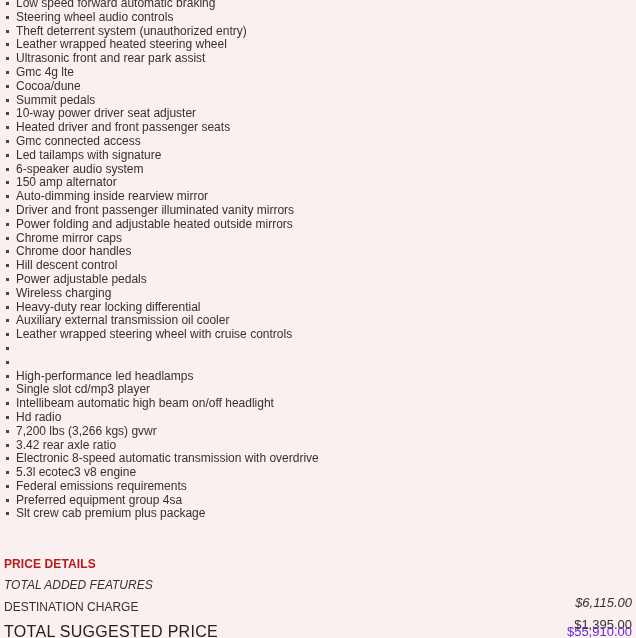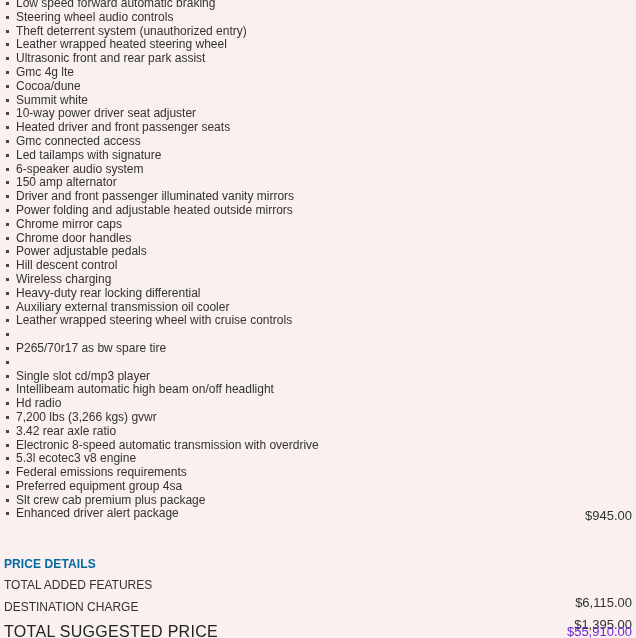--- a/index.html
+++ b/index.html
@@ -53,21 +53,21 @@
       left: 0;
       top: 556px;
       width: 636px;
     }
     .pd-title {
       position: absolute;
       left: 4px;
       top: 1px;
       font-size: 12px;
       font-weight: bold;
-      color: #0369a1;
+      color: #b91c1c;
       letter-spacing: 0.1px;
     }
     .pd-row {
       position: absolute;
       left: 0;
       width: 636px;
       height: 18px;
       font-size: 12px;
     }
     .pd-label {
@@ -128,21 +128,21 @@
     <span class="feature-label">Gmc 4g lte</span>
     <span class="feature-price"></span>
   </div>
     <div class="feature-row">
     <span class="bullet"></span>
     <span class="feature-label">Cocoa/dune</span>
     <span class="feature-price"></span>
   </div>
     <div class="feature-row">
     <span class="bullet"></span>
-    <span class="feature-label">Summit white</span>
+    <span class="feature-label">Summit pedals</span>
     <span class="feature-price"></span>
   </div>
     <div class="feature-row">
     <span class="bullet"></span>
     <span class="feature-label">10-way power driver seat adjuster</span>
     <span class="feature-price"></span>
   </div>
     <div class="feature-row">
     <span class="bullet"></span>
     <span class="feature-label">Heated driver and front passenger seats</span>
@@ -163,50 +163,55 @@
     <span class="feature-label">6-speaker audio system</span>
     <span class="feature-price"></span>
   </div>
     <div class="feature-row">
     <span class="bullet"></span>
     <span class="feature-label">150 amp alternator</span>
     <span class="feature-price"></span>
   </div>
     <div class="feature-row">
     <span class="bullet"></span>
+    <span class="feature-label">Auto-dimming inside rearview mirror</span>
+    <span class="feature-price"></span>
+  </div>
+    <div class="feature-row">
+    <span class="bullet"></span>
     <span class="feature-label">Driver and front passenger illuminated vanity mirrors</span>
     <span class="feature-price"></span>
   </div>
     <div class="feature-row">
     <span class="bullet"></span>
     <span class="feature-label">Power folding and adjustable heated outside mirrors</span>
     <span class="feature-price"></span>
   </div>
     <div class="feature-row">
     <span class="bullet"></span>
     <span class="feature-label">Chrome mirror caps</span>
     <span class="feature-price"></span>
   </div>
     <div class="feature-row">
     <span class="bullet"></span>
     <span class="feature-label">Chrome door handles</span>
     <span class="feature-price"></span>
   </div>
     <div class="feature-row">
     <span class="bullet"></span>
+    <span class="feature-label">Hill descent control</span>
+    <span class="feature-price"></span>
+  </div>
+    <div class="feature-row">
+    <span class="bullet"></span>
     <span class="feature-label">Power adjustable pedals</span>
     <span class="feature-price"></span>
   </div>
     <div class="feature-row">
     <span class="bullet"></span>
-    <span class="feature-label">Hill descent control</span>
-    <span class="feature-price"></span>
-  </div>
-    <div class="feature-row">
-    <span class="bullet"></span>
     <span class="feature-label">Wireless charging</span>
     <span class="feature-price"></span>
   </div>
     <div class="feature-row">
     <span class="bullet"></span>
     <span class="feature-label">Heavy-duty rear locking differential</span>
     <span class="feature-price"></span>
   </div>
     <div class="feature-row">
     <span class="bullet"></span>
@@ -217,25 +222,25 @@
     <span class="bullet"></span>
     <span class="feature-label">Leather wrapped steering wheel with cruise controls</span>
     <span class="feature-price"></span>
   </div>
     <div class="feature-row">
     <span class="bullet"></span>
     <span class="feature-price"></span>
   </div>
     <div class="feature-row">
     <span class="bullet"></span>
-    <span class="feature-label">P265/70r17 as bw spare tire</span>
-    <span class="feature-price"></span>
-  </div>
-    <div class="feature-row">
-    <span class="bullet"></span>
+    <span class="feature-price"></span>
+  </div>
+    <div class="feature-row">
+    <span class="bullet"></span>
+    <span class="feature-label">High-performance led headlamps</span>
     <span class="feature-price"></span>
   </div>
     <div class="feature-row">
     <span class="bullet"></span>
     <span class="feature-label">Single slot cd/mp3 player</span>
     <span class="feature-price"></span>
   </div>
     <div class="feature-row">
     <span class="bullet"></span>
     <span class="feature-label">Intellibeam automatic high beam on/off headlight</span>
@@ -273,32 +278,27 @@
   </div>
     <div class="feature-row">
     <span class="bullet"></span>
     <span class="feature-label">Preferred equipment group 4sa</span>
     <span class="feature-price"></span>
   </div>
     <div class="feature-row">
     <span class="bullet"></span>
     <span class="feature-label">Slt crew cab premium plus package</span>
     <span class="feature-price"></span>
-  </div>
-    <div class="feature-row">
-    <span class="bullet"></span>
-    <span class="feature-label">Enhanced driver alert package</span>
-    <span class="feature-price">$945.00</span>
   </div>
   </div>
 
 <div class="price-details">
   <div class="pd-title">PRICE DETAILS</div>
 
-  <div class="pd-row" style="top:22px;">
+  <div class="pd-row" style="top:22px;font-style:italic;">
     <span class="pd-label">TOTAL ADDED FEATURES</span>
     <span class="pd-value">$6,115.00</span>
   </div>
 
   <div class="pd-row" style="top:44px;text-align:center;">
     <span class="pd-label">DESTINATION CHARGE</span>
     <span class="pd-value">$1,395.00</span>
   </div>
 
   <div class="pd-row total" style="top:67px;">

